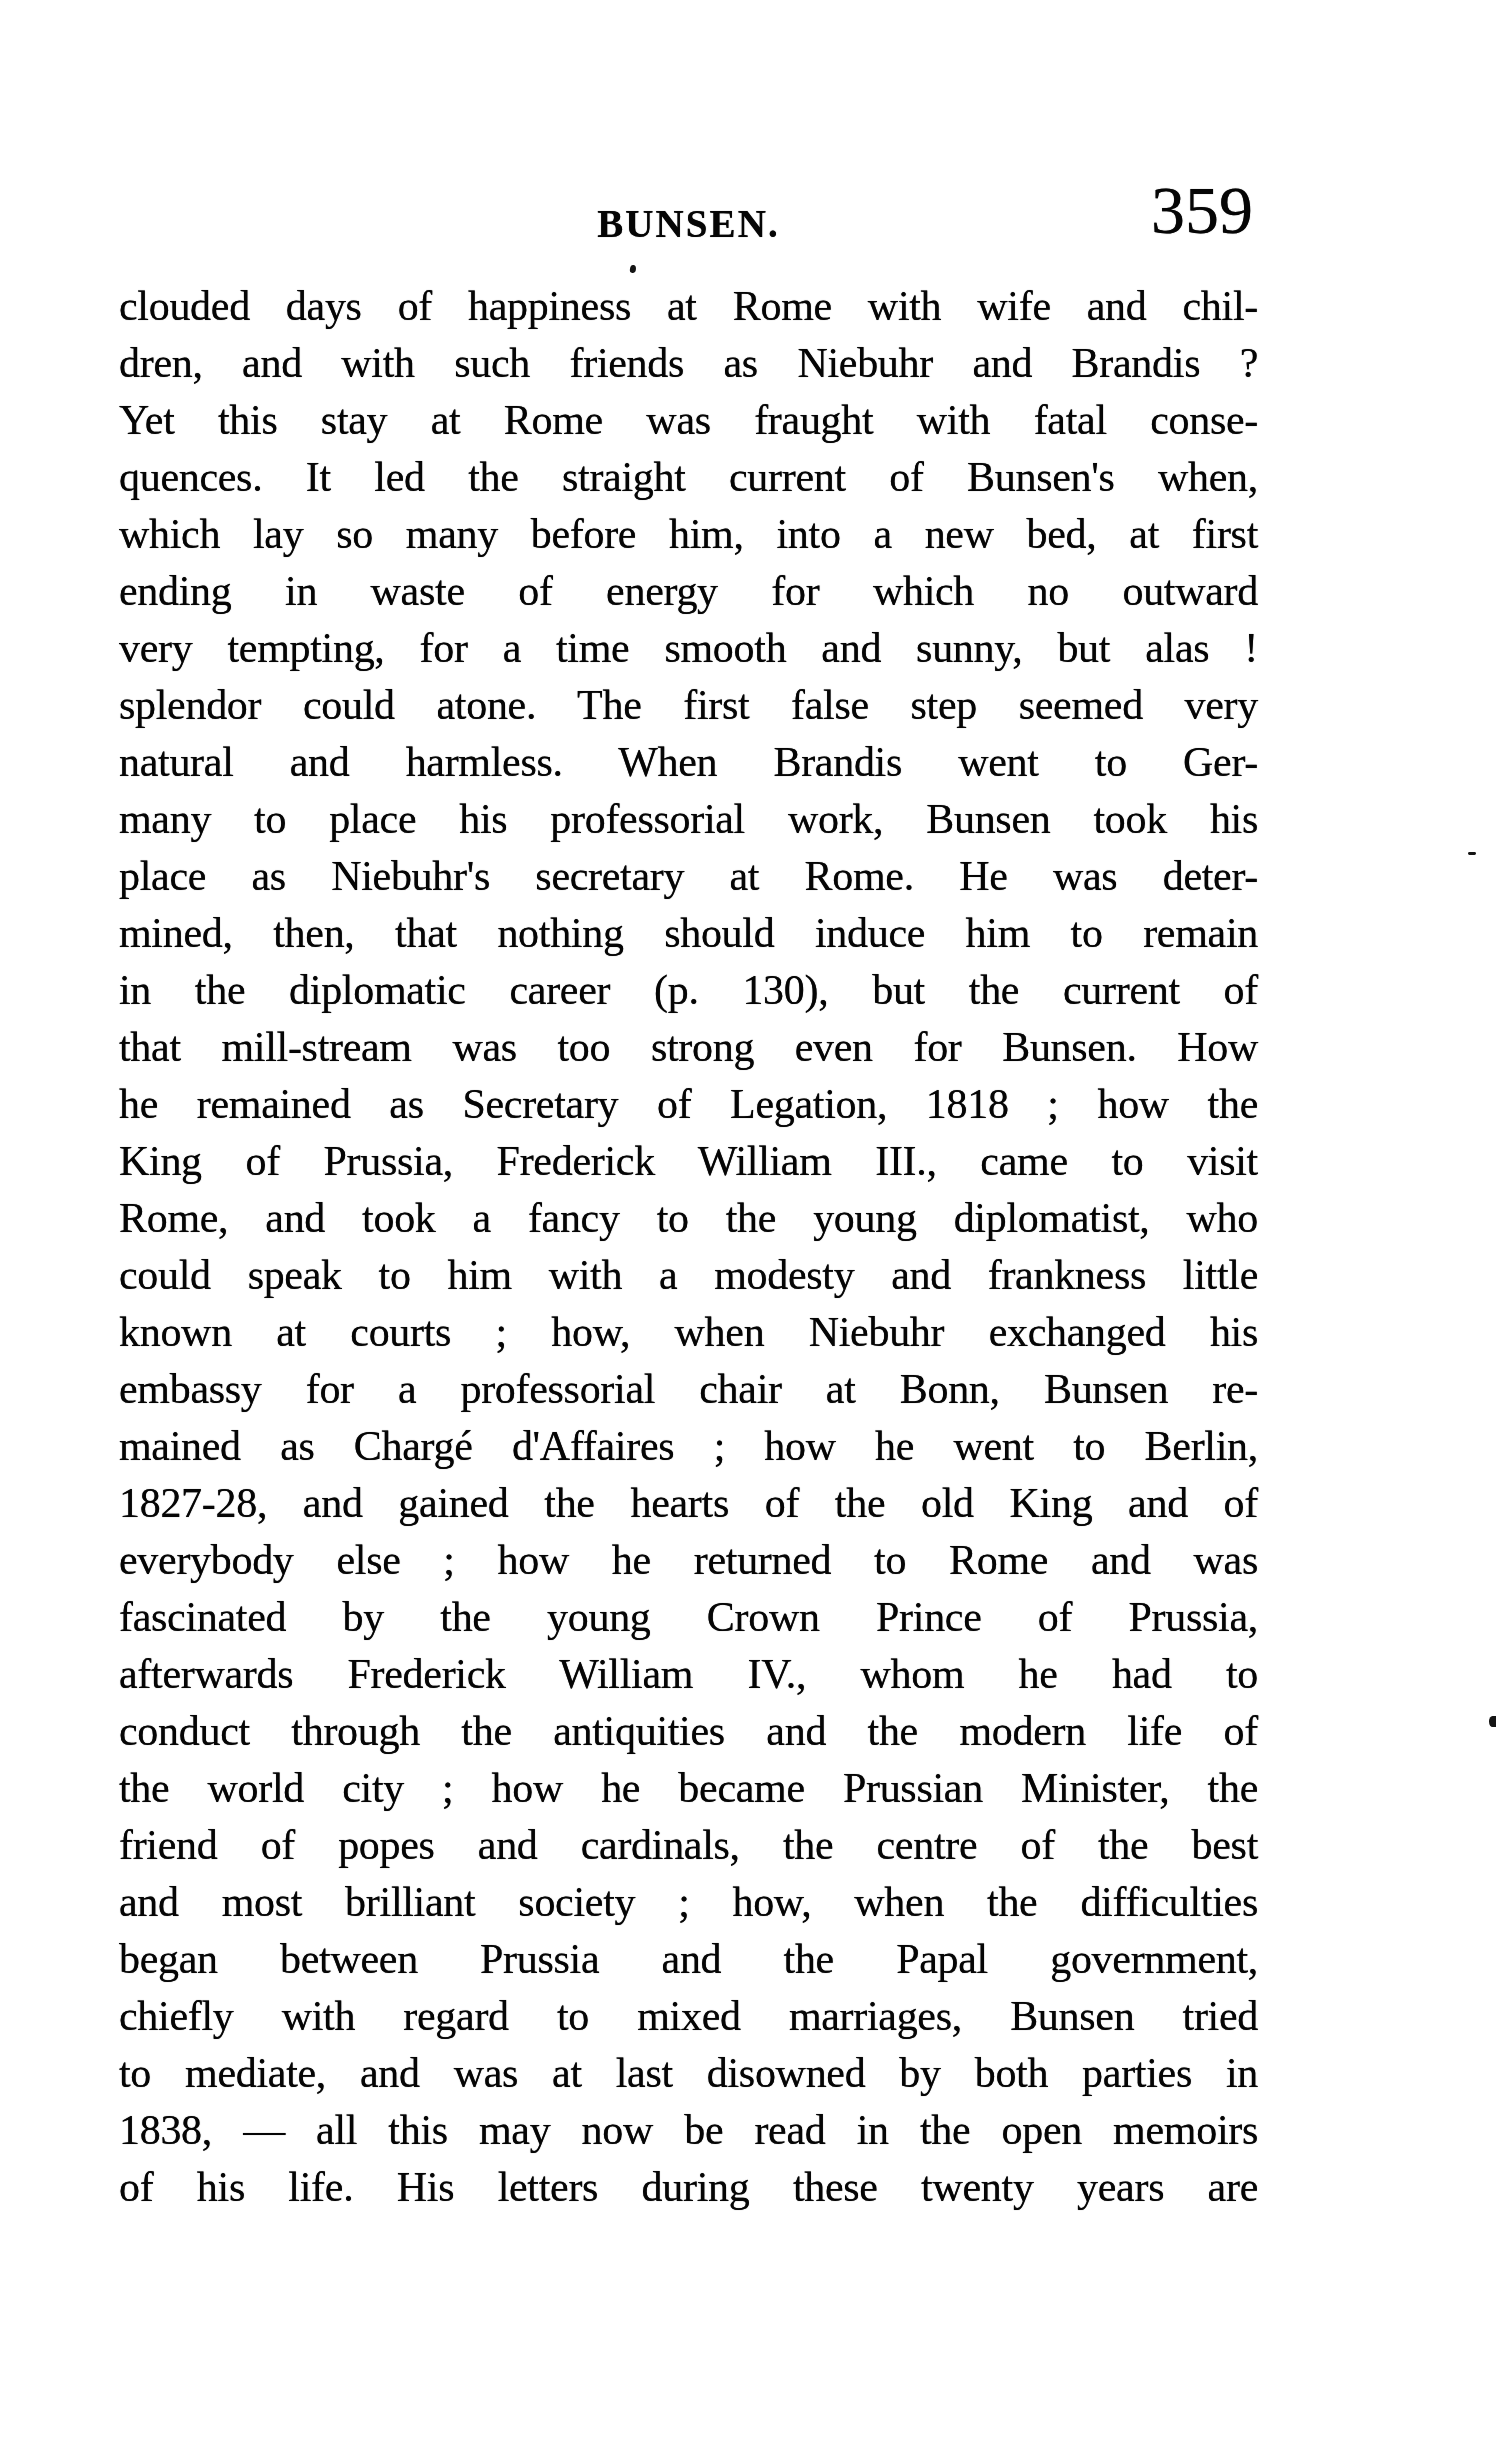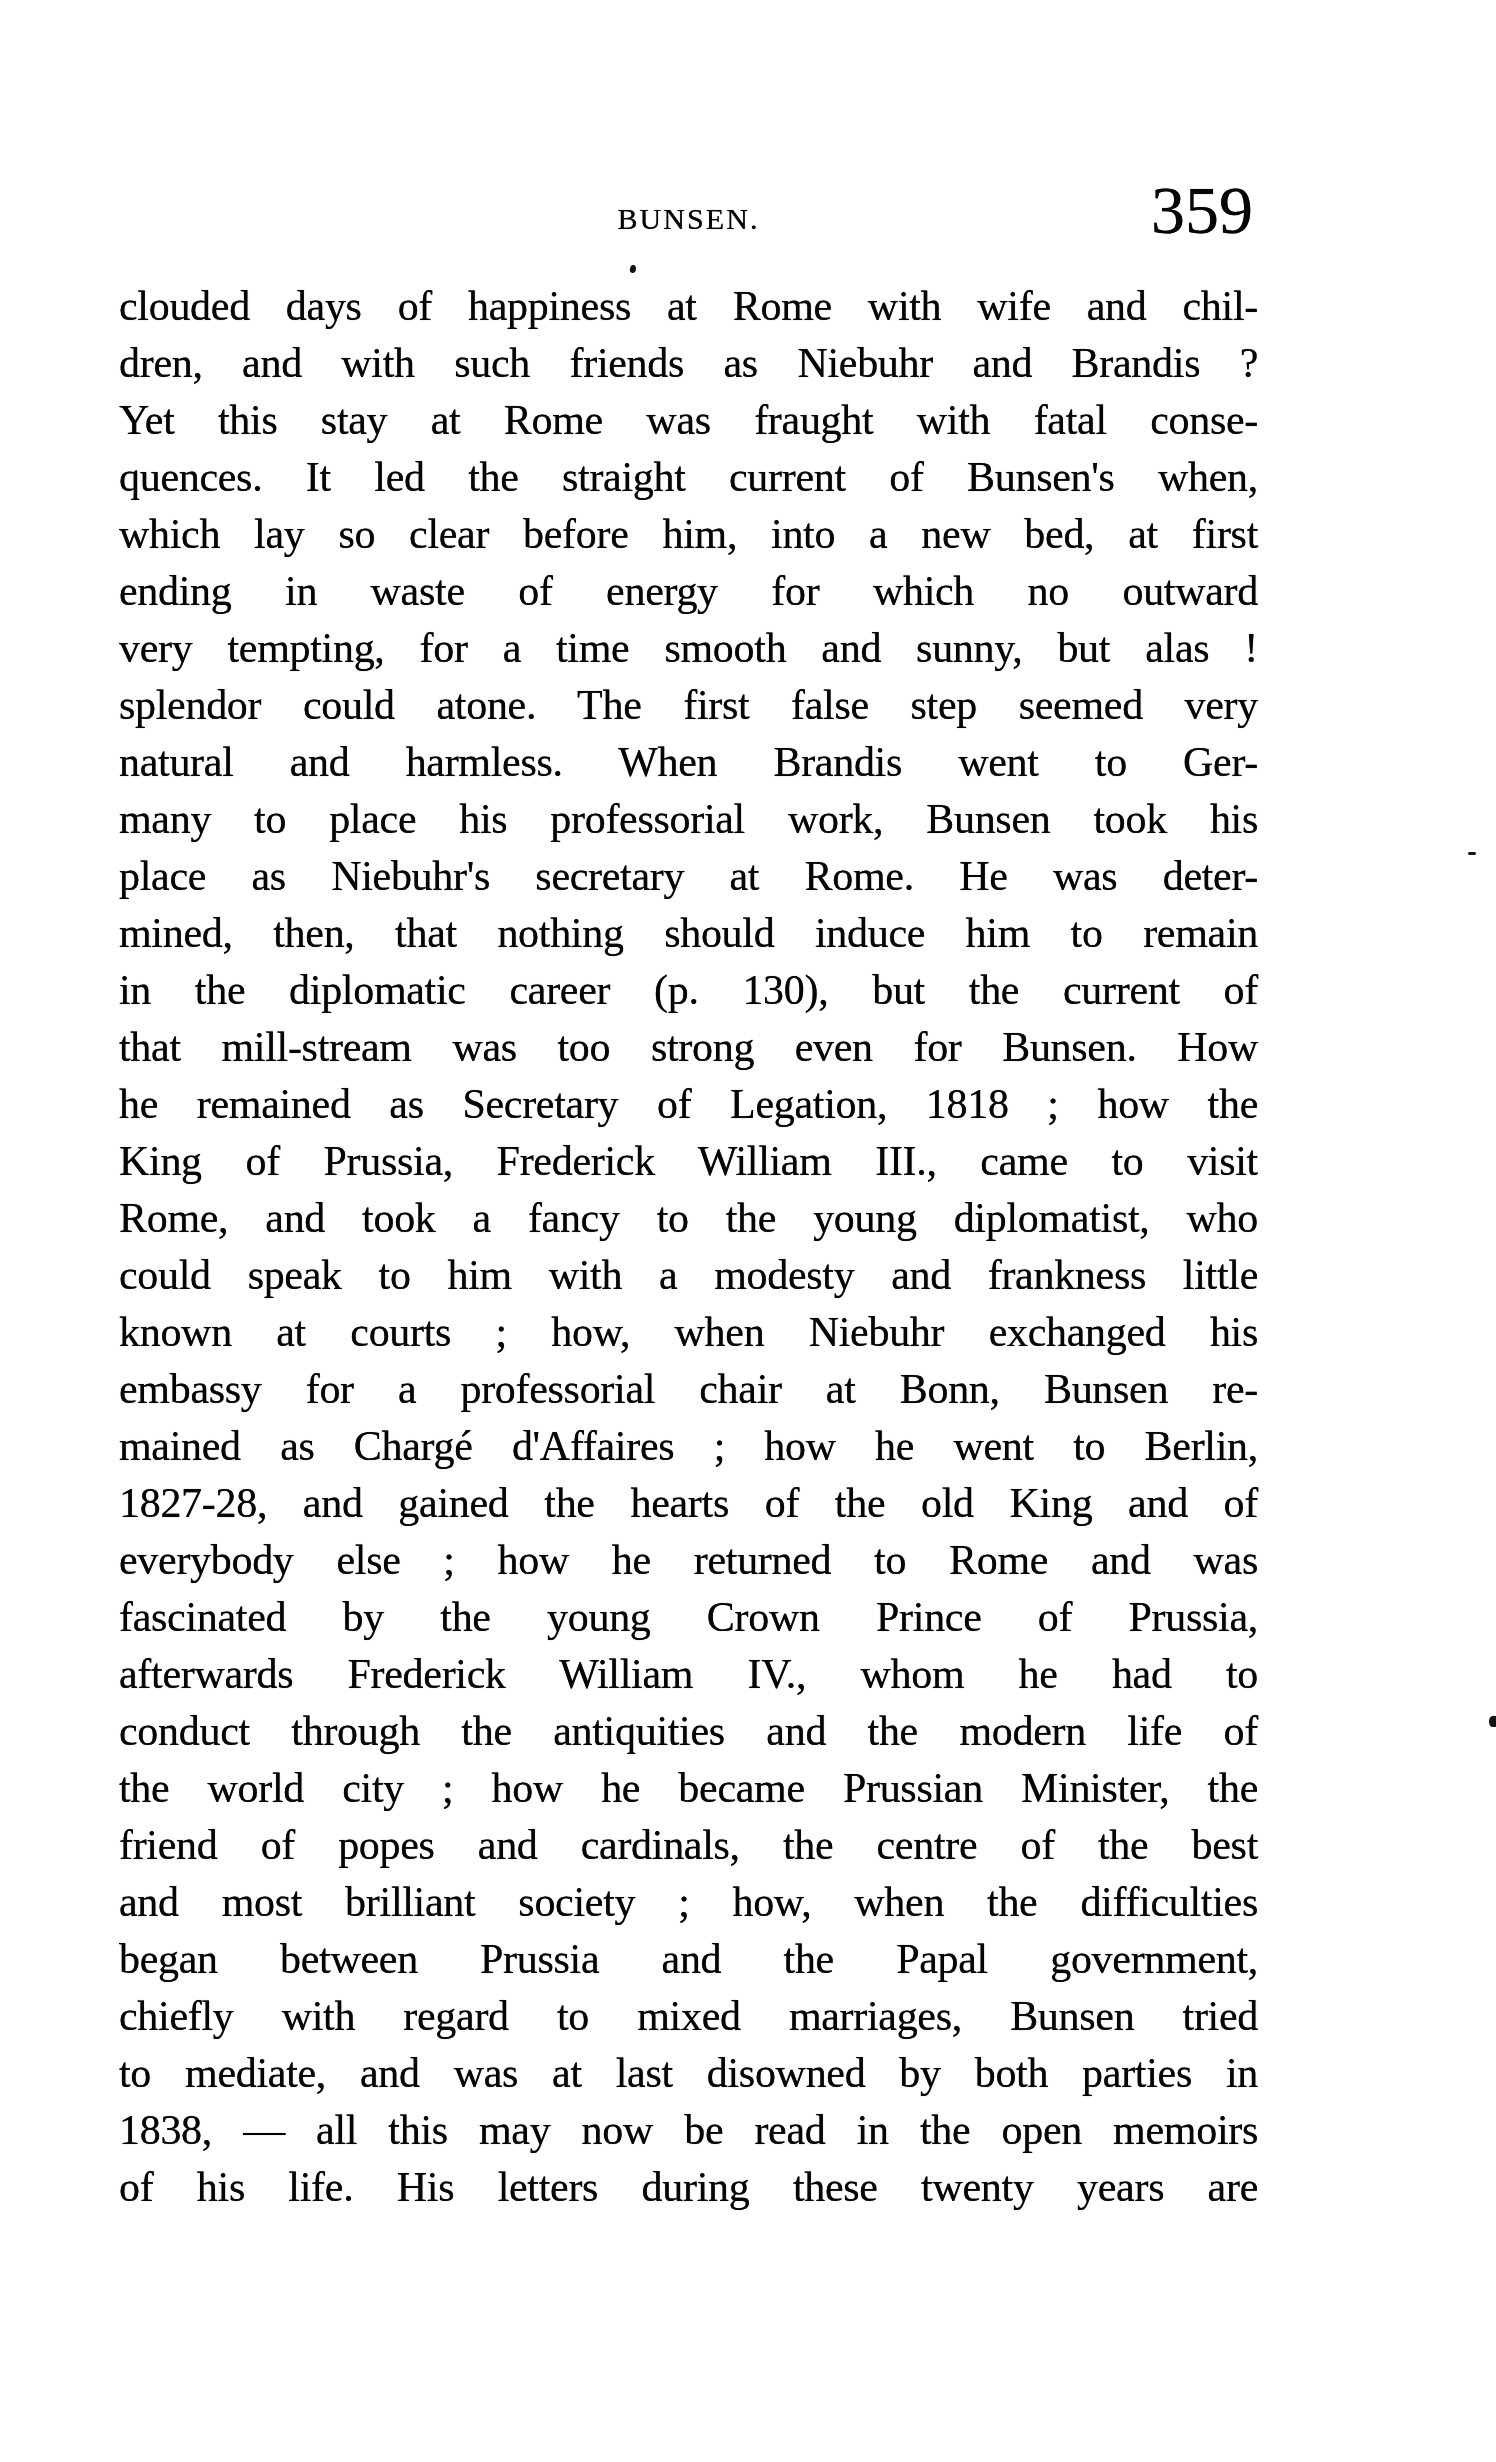--- a/index.html
+++ b/index.html
@@ -15,25 +15,26 @@
     font-family: "Liberation Serif", serif;
     color: #000000;
     overflow: hidden;
   }
   .running-head {
     position: absolute;
     left: 119px;
     top: 204px;
     width: 1139px;
     text-align: center;
-    font-size: 30px;
+    font-size: 39px;
     line-height: 1.0;
     letter-spacing: 2.1px;
     color: #050505;
     text-shadow: 0 0 0.7px rgba(0,0,0,0.85);
+    font-weight: bold;
   }
   .page-number {
     position: absolute;
     right: 243px;
     top: 176px;
     font-size: 68px;
     line-height: 1.0;
     color: #050505;
     text-shadow: 0 0 0.7px rgba(0,0,0,0.85);
   }
@@ -91,21 +92,21 @@
 
   <div class="ink-speck speck-under-head"></div>
   <div class="ink-speck speck-margin-dash"></div>
   <div class="ink-speck speck-edge-blob"></div>
 
   <div class="text-block">
     <div class="text-line">clouded days of happiness at Rome with wife and chil-</div>
     <div class="text-line">dren, and with such friends as Niebuhr and Brandis ?</div>
     <div class="text-line">Yet this stay at Rome was fraught with fatal conse-</div>
     <div class="text-line">quences. It led the straight current of Bunsen's when,</div>
-    <div class="text-line">which lay so clear before him, into a new bed, at first</div>
+    <div class="text-line">which lay so many before him, into a new bed, at first</div>
     <div class="text-line">ending in waste of energy for which no outward</div>
     <div class="text-line">very tempting, for a time smooth and sunny, but alas !</div>
     <div class="text-line">splendor could atone. The first false step seemed very</div>
     <div class="text-line">natural and harmless. When Brandis went to Ger-</div>
     <div class="text-line">many to place his professorial work, Bunsen took his</div>
     <div class="text-line">place as Niebuhr's secretary at Rome. He was deter-</div>
     <div class="text-line">mined, then, that nothing should induce him to remain</div>
     <div class="text-line">in the diplomatic career (p. 130), but the current of</div>
     <div class="text-line">that mill-stream was too strong even for Bunsen. How</div>
     <div class="text-line">he remained as Secretary of Legation, 1818 ; how the</div>

